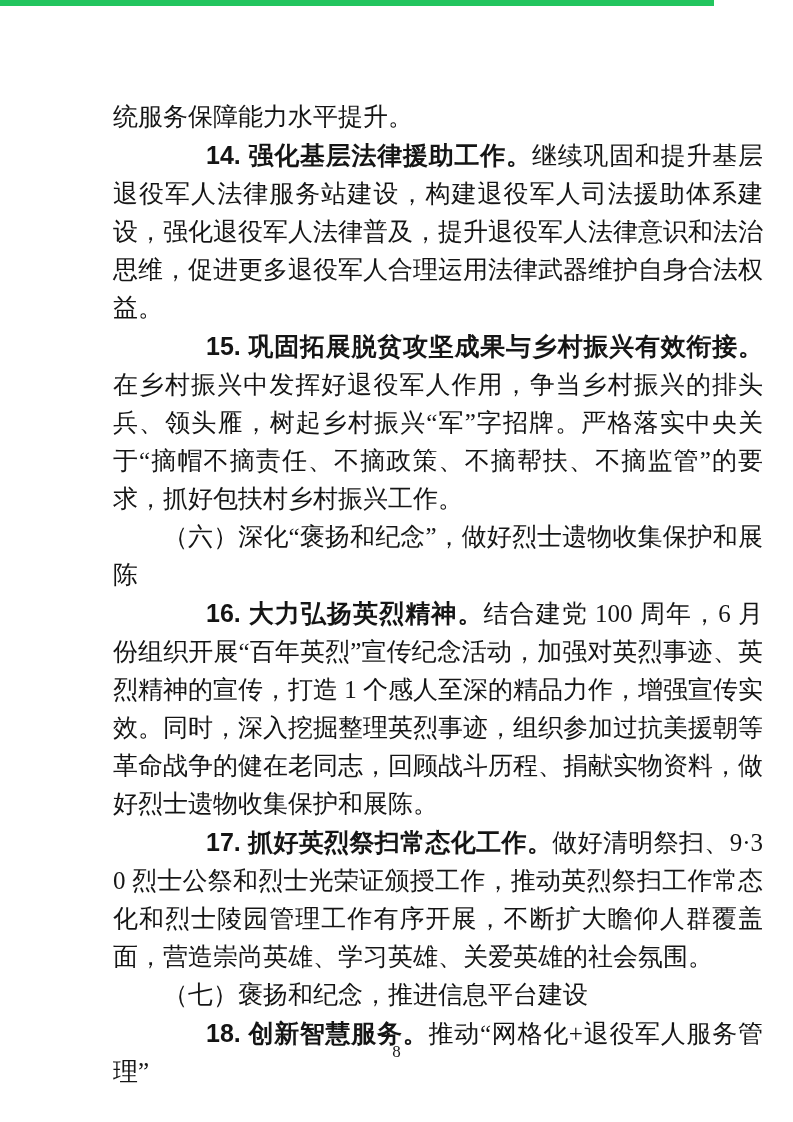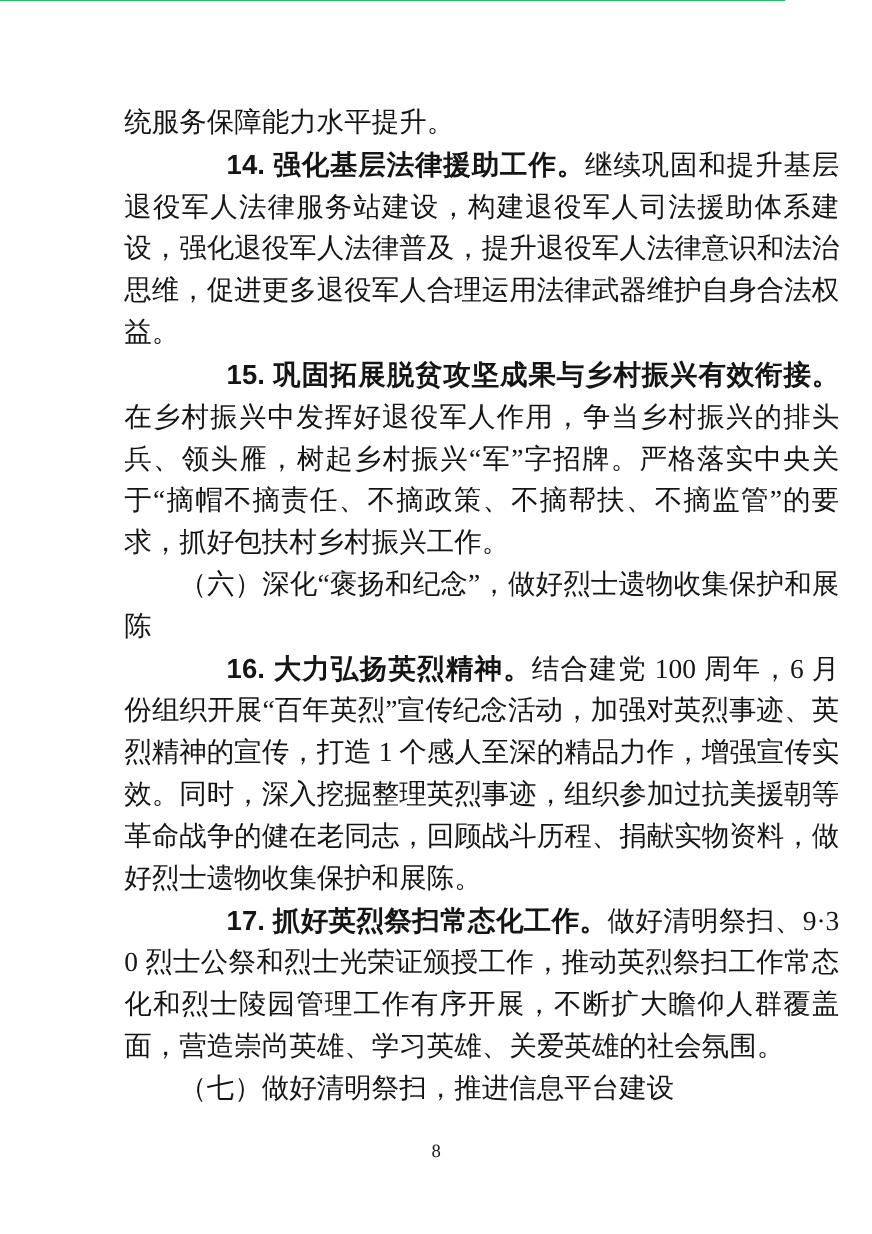--- a/index.html
+++ b/index.html
@@ -13,21 +13,21 @@
     position: relative;
     overflow: hidden;
     font-family: "Liberation Serif", "DejaVu Serif", serif;
     color: #151515;
   }
   .page {
     position: absolute;
     left: 0; top: 0;
     width: 714px; height: 1122px;
     background: #ffffff;
-    border-top: 1px solid #22c55e;
+    border-top: 6px solid #22c55e;
     box-sizing: border-box;
   }
   .content {
     position: absolute;
     left: 113px;
     top: 92px;
     width: 650px;
   }
   p.para {
     margin: 0;
@@ -70,20 +70,21 @@
     <p class="para"><span class="lead">14. 强化基层法律援助工作。</span><span>继续巩固和提升基层退役军人法律服务站建设，构建退役军人司法援助体系建设，强化退役军人法律普及，提升退役军人法律意识和法治思维，促进更多退役军人合理运用法律武器维护自身合法权益。</span></p>
 
     <p class="para"><span class="lead">15. 巩固拓展脱贫攻坚成果与乡村振兴有效衔接。</span><span>在乡村振兴中发挥好退役军人作用，争当乡村振兴的排头兵、领头雁，树起乡村振兴“军”字招牌。严格落实中央关于“摘帽不摘责任、不摘政策、不摘帮扶、不摘监管”的要求，抓好包扶村乡村振兴工作。</span></p>
 
     <p class="para"><span>（六）深化“褒扬和纪念”，做好烈士遗物收集保护和展陈</span></p>
 
     <p class="para"><span class="lead">16. 大力弘扬英烈精神。</span><span>结合建党 100 周年，6 月份组织开展“百年英烈”宣传纪念活动，加强对英烈事迹、英烈精神的宣传，打造 1 个感人至深的精品力作，增强宣传实效。同时，深入挖掘整理英烈事迹，组织参加过抗美援朝等革命战争的健在老同志，回顾战斗历程、捐献实物资料，做好烈士遗物收集保护和展陈。</span></p>
 
     <p class="para"><span class="lead">17. 抓好英烈祭扫常态化工作。</span><span>做好清明祭扫、9·30 烈士公祭和烈士光荣证颁授工作，推动英烈祭扫工作常态化和烈士陵园管理工作有序开展，不断扩大瞻仰人群覆盖面，营造崇尚英雄、学习英雄、关爱英雄的社会氛围。</span></p>
 
-    <p class="para"><span>（七）做好清明祭扫，推进信息平台建设</span></p>
+    <p class="para"><span>（七）褒扬和纪念，推进信息平台建设</span></p>
 
+    <p class="para"><span class="lead">18. 创新智慧服务。</span><span>推动“网格化+退役军人服务管理”</span></p>
 
   </div>
 
   <div class="page-number">8</div>
 
 </div>
 
 </body></html>

